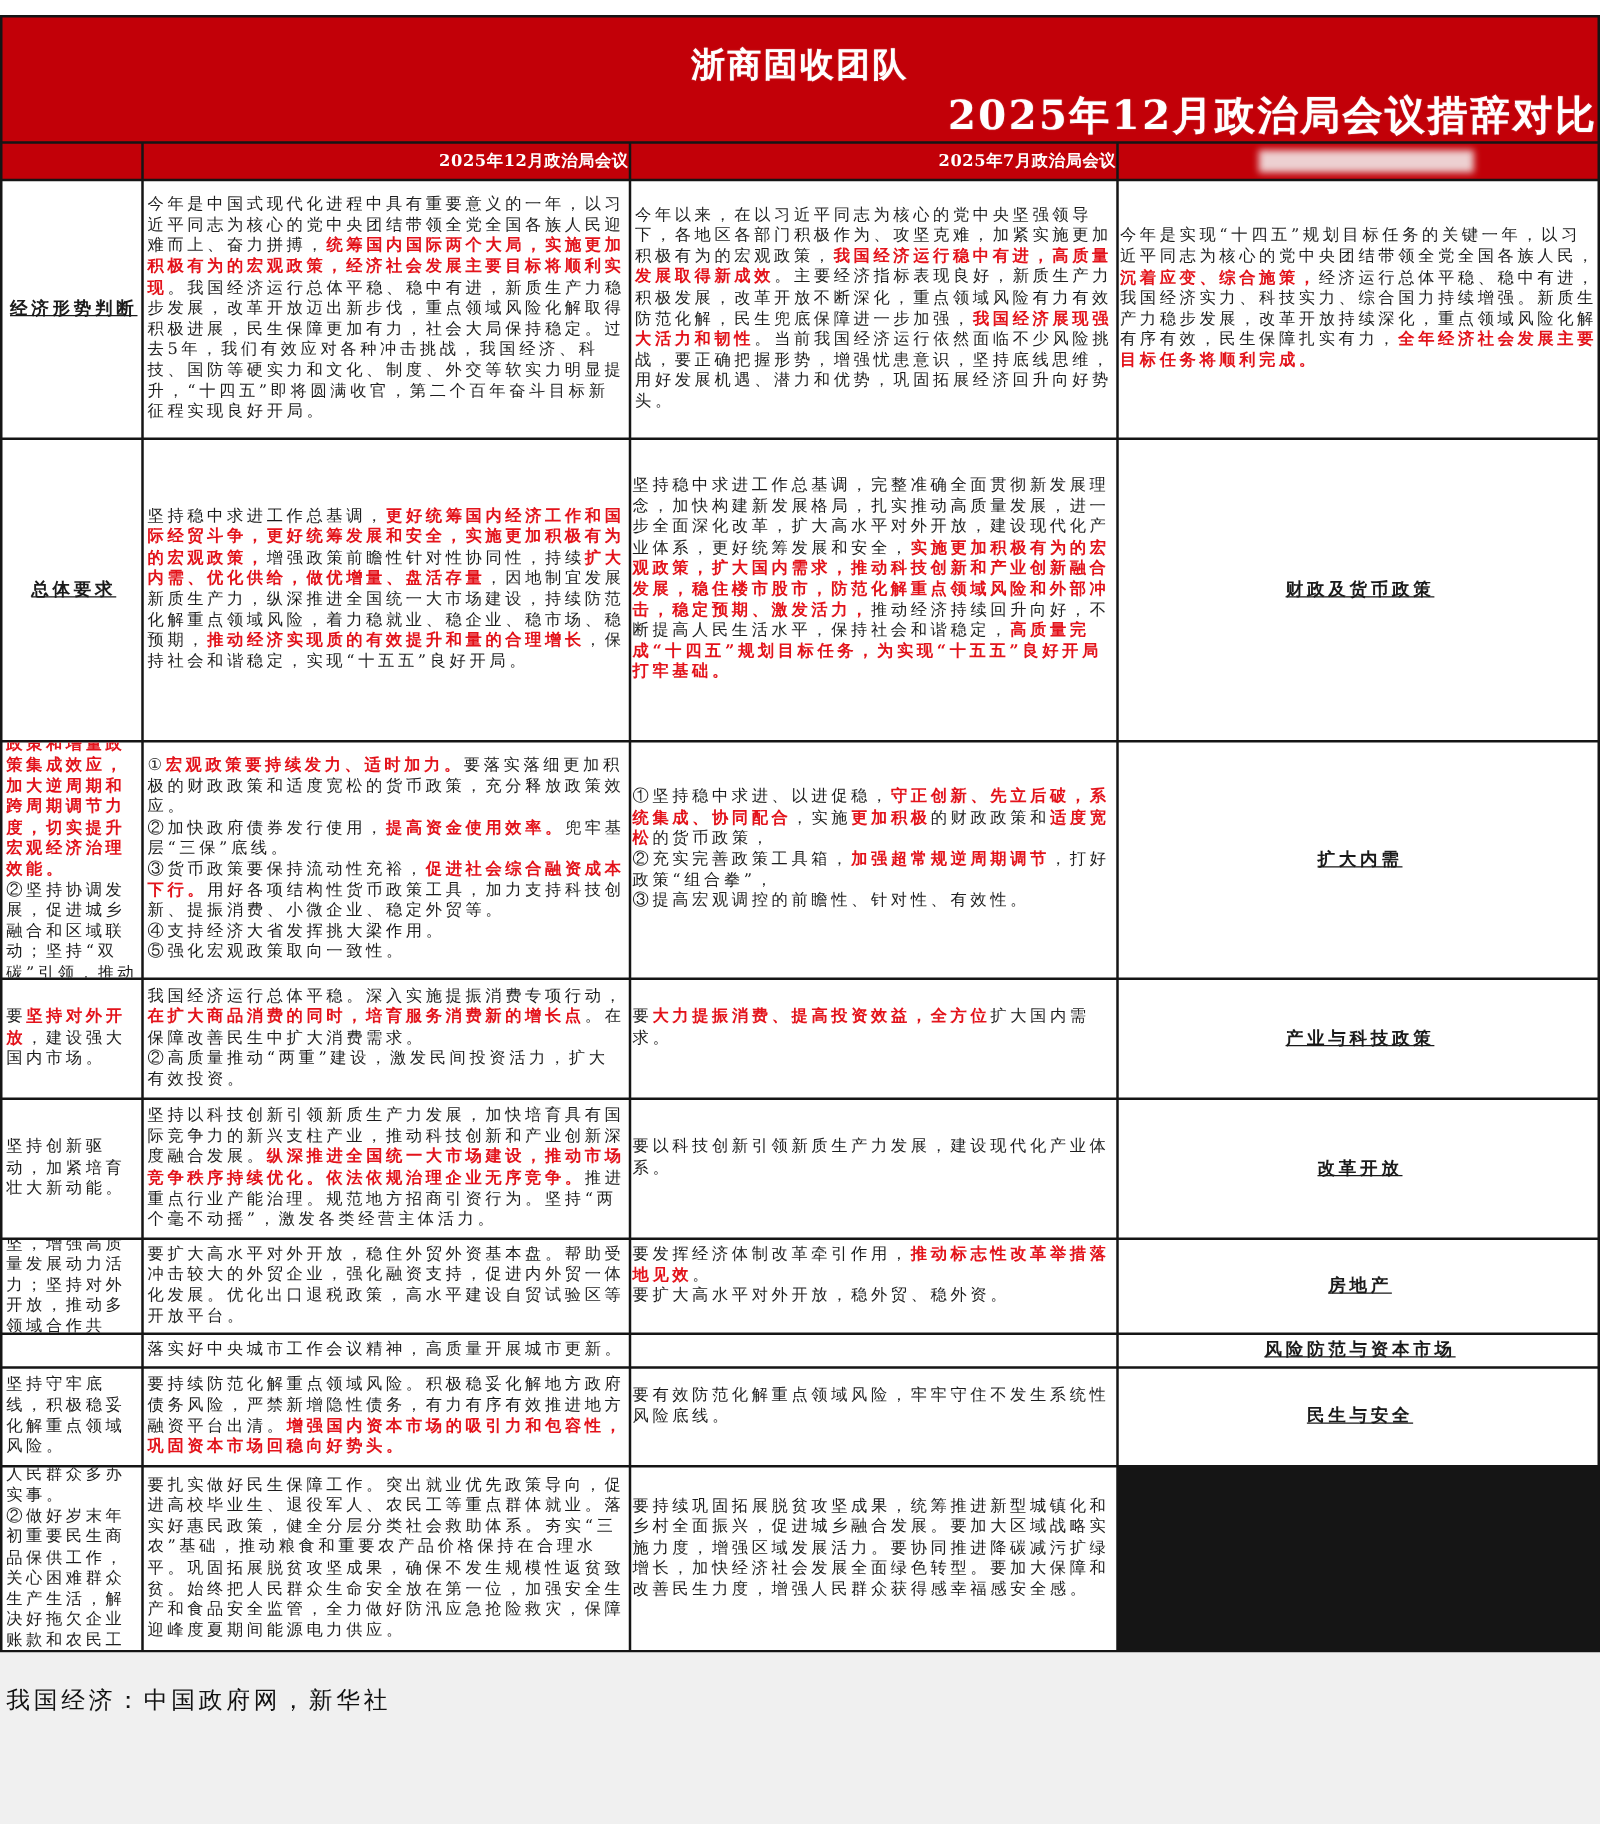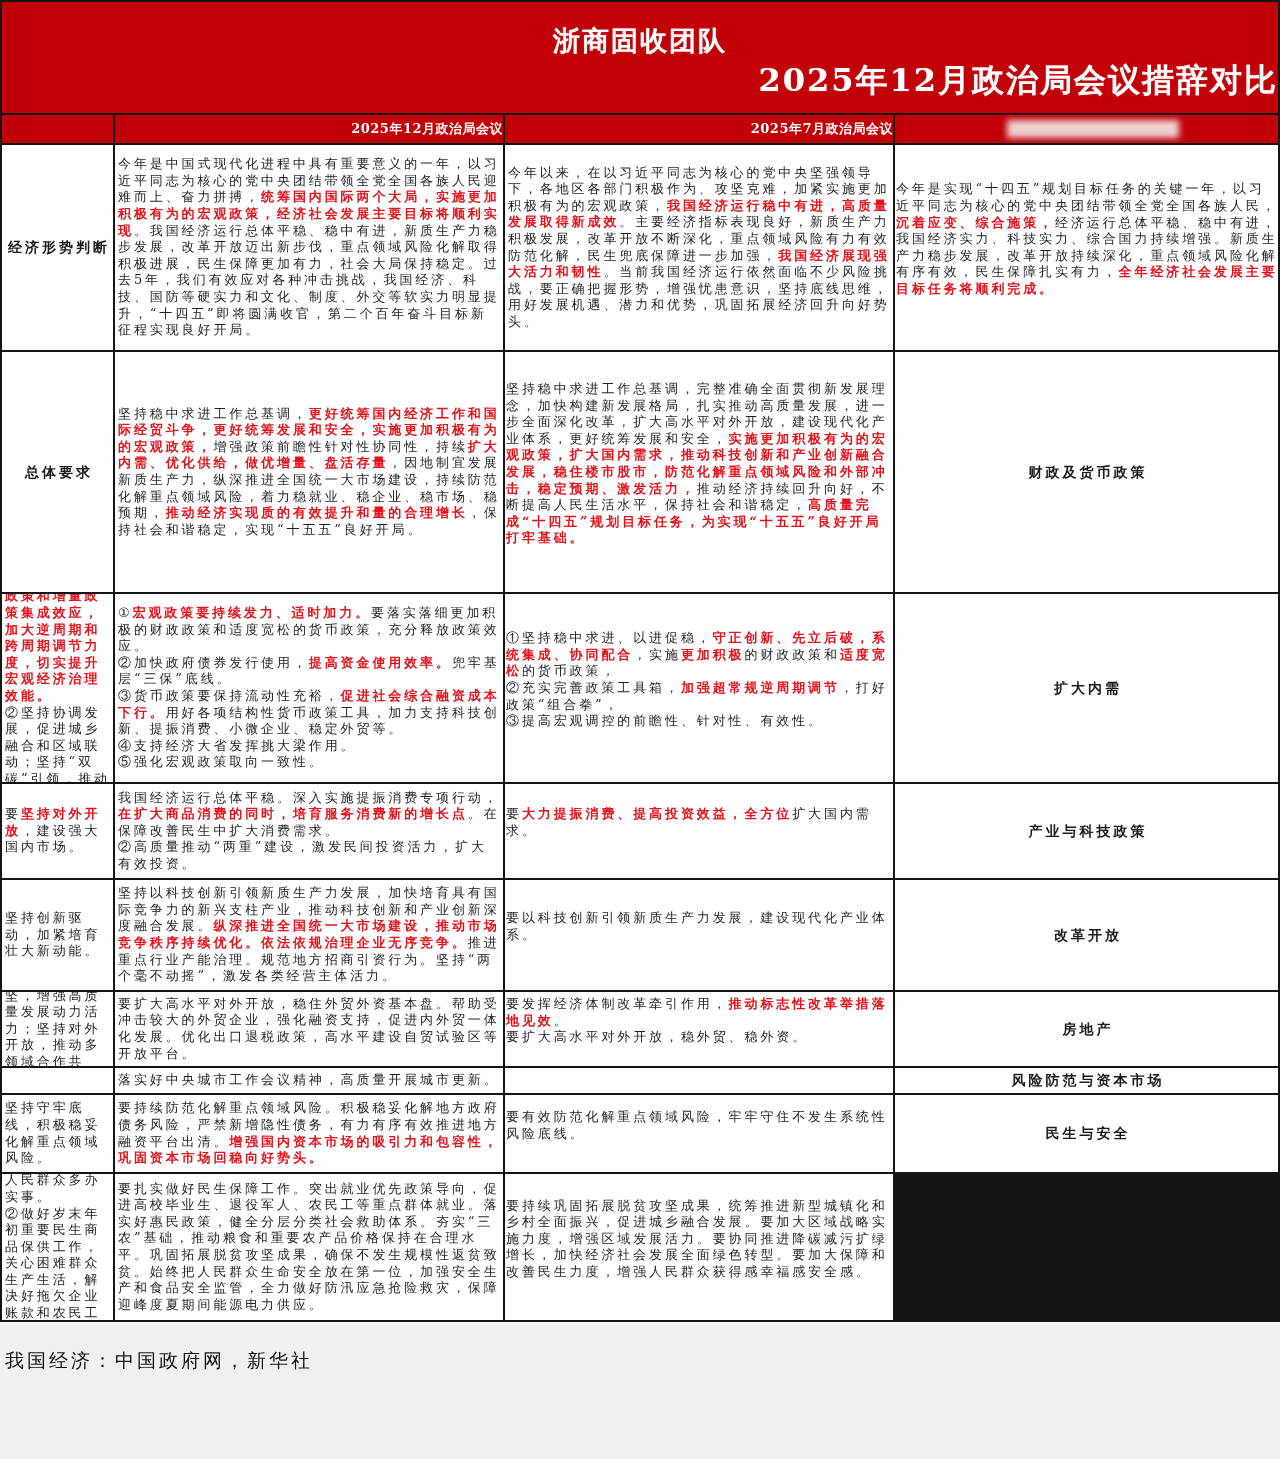--- a/index.html
+++ b/index.html
@@ -3,21 +3,21 @@
 <meta charset="utf-8">
 <style>
   html, body { margin: 0; padding: 0; }
   body {
     width: 1280px; height: 1459px; position: relative; overflow: hidden;
     background: #ffffff;
     font-family: "DejaVu Serif", "Liberation Serif", serif;
     color: #1a1a1a;
   }
   .title-block {
-    position: absolute; left: 0; top: 0; width: 1280px; height: 113px;
+    position: absolute; left: 0; top: 12px; width: 1280px; height: 113px;
     box-sizing: border-box; background: #c20008;
     border: 2px solid #151515; border-bottom: none;
   }
   .title-line {
     position: absolute; left: 0; width: 100%; text-align: center;
     color: #ffffff; font-weight: bold; letter-spacing: 2px;
     text-shadow: 0 0 1px rgba(255,255,255,0.6);
   }
   .title-line.l1 { top: 21px; font-size: 27px; line-height: 36px; }
   .title-line.l2 { top: 59px; font-size: 32px; line-height: 38px; text-align: right; }
@@ -35,21 +35,21 @@
     background: #c20008; color: #ffffff; justify-content: flex-end;
     font-size: 13px; font-weight: bold; letter-spacing: 0.5px;
   }
   .redacted {
     position: absolute; left: 112px; top: 5px; width: 172px; height: 18px;
     background: rgba(245,245,245,0.85); filter: blur(3px);
   }
   .lbl {
     justify-content: center; text-align: center;
     font-size: 14px; font-weight: bold; letter-spacing: 3px; line-height: 19px;
-    padding: 0 2px 0 5px; box-sizing: border-box;
+    padding: 0 2px 0 5px; box-sizing: border-box; text-decoration: underline;
   }
   .txtc { padding: 0 3px 0 3px; box-sizing: border-box; }
   .txtc.c3 { padding: 0 0 16px 1px; }
   .txt { font-size: 0; width: 100%; }
   .txt span {
     font-size: 13px; letter-spacing: 2.9px; line-height: 16.6px;
     white-space: pre-line; color: #1e1e1e;
   }
   .txt span.hl { color: #e3131b; font-weight: bold; }
 

